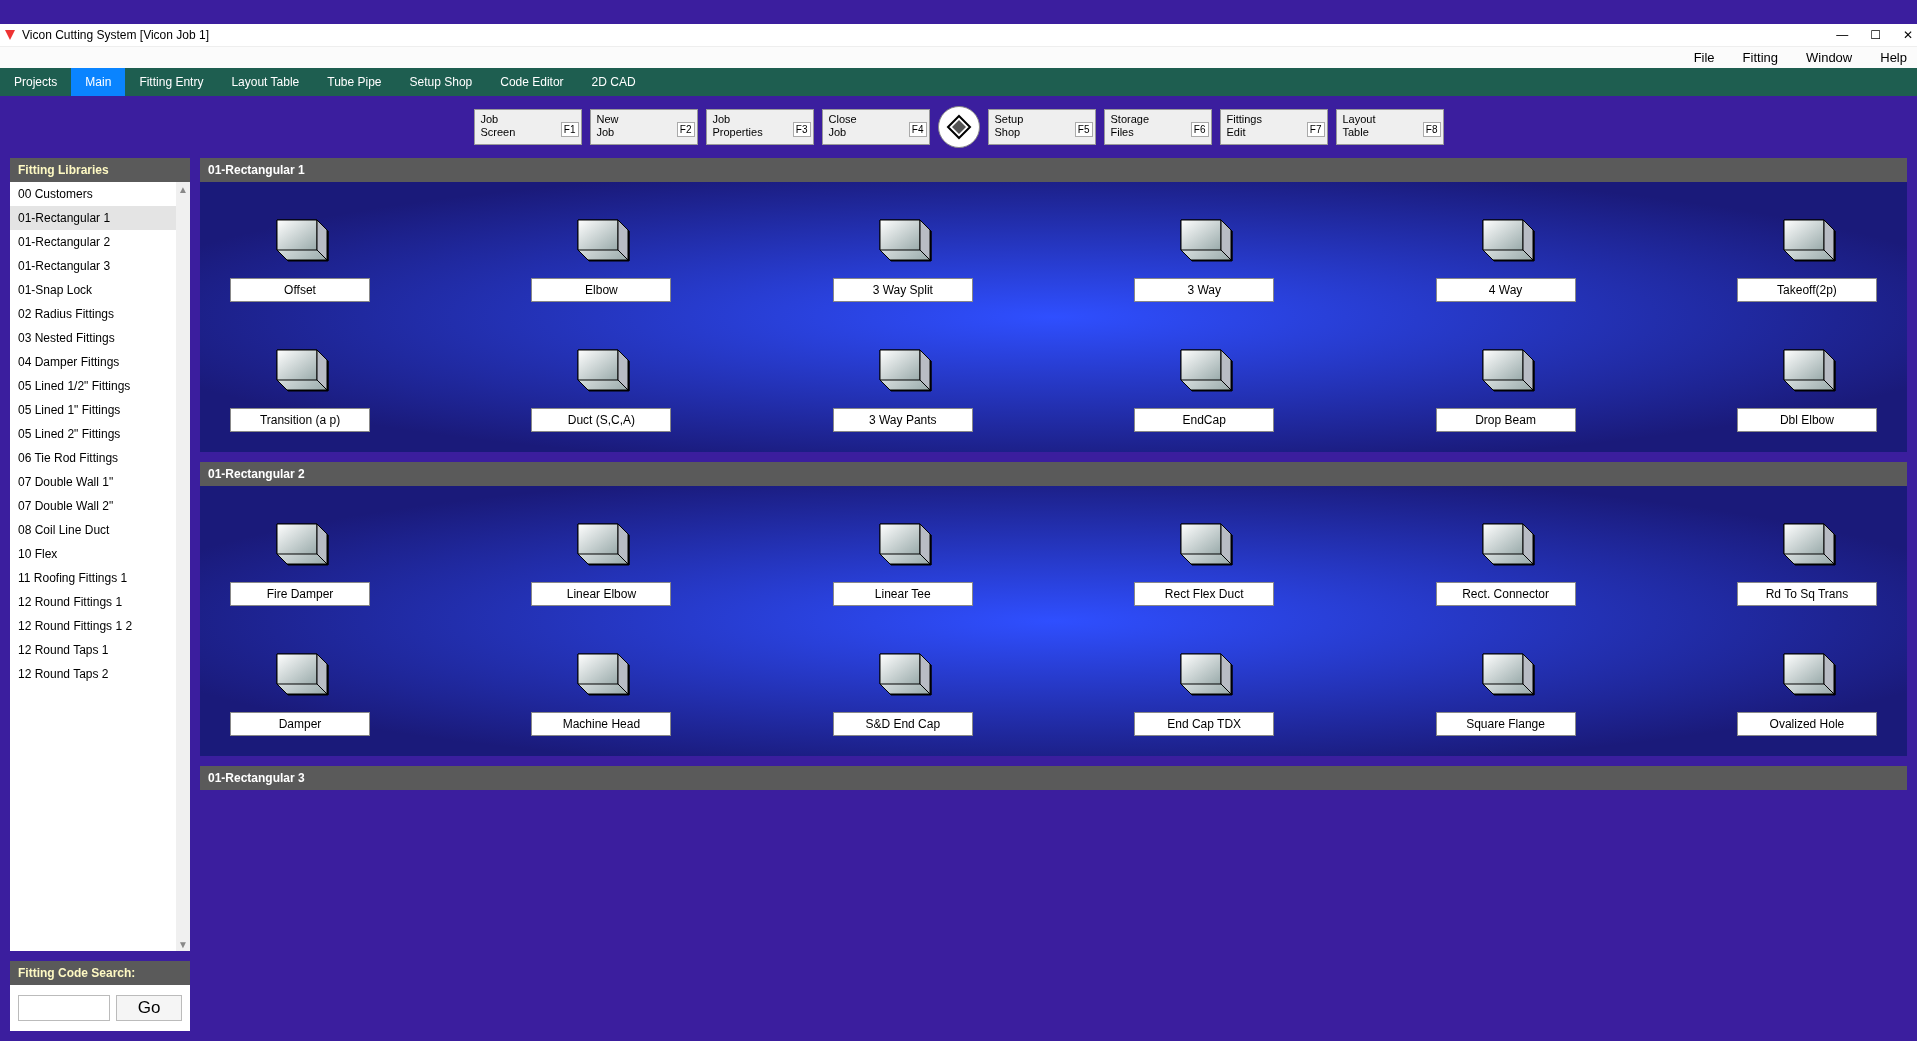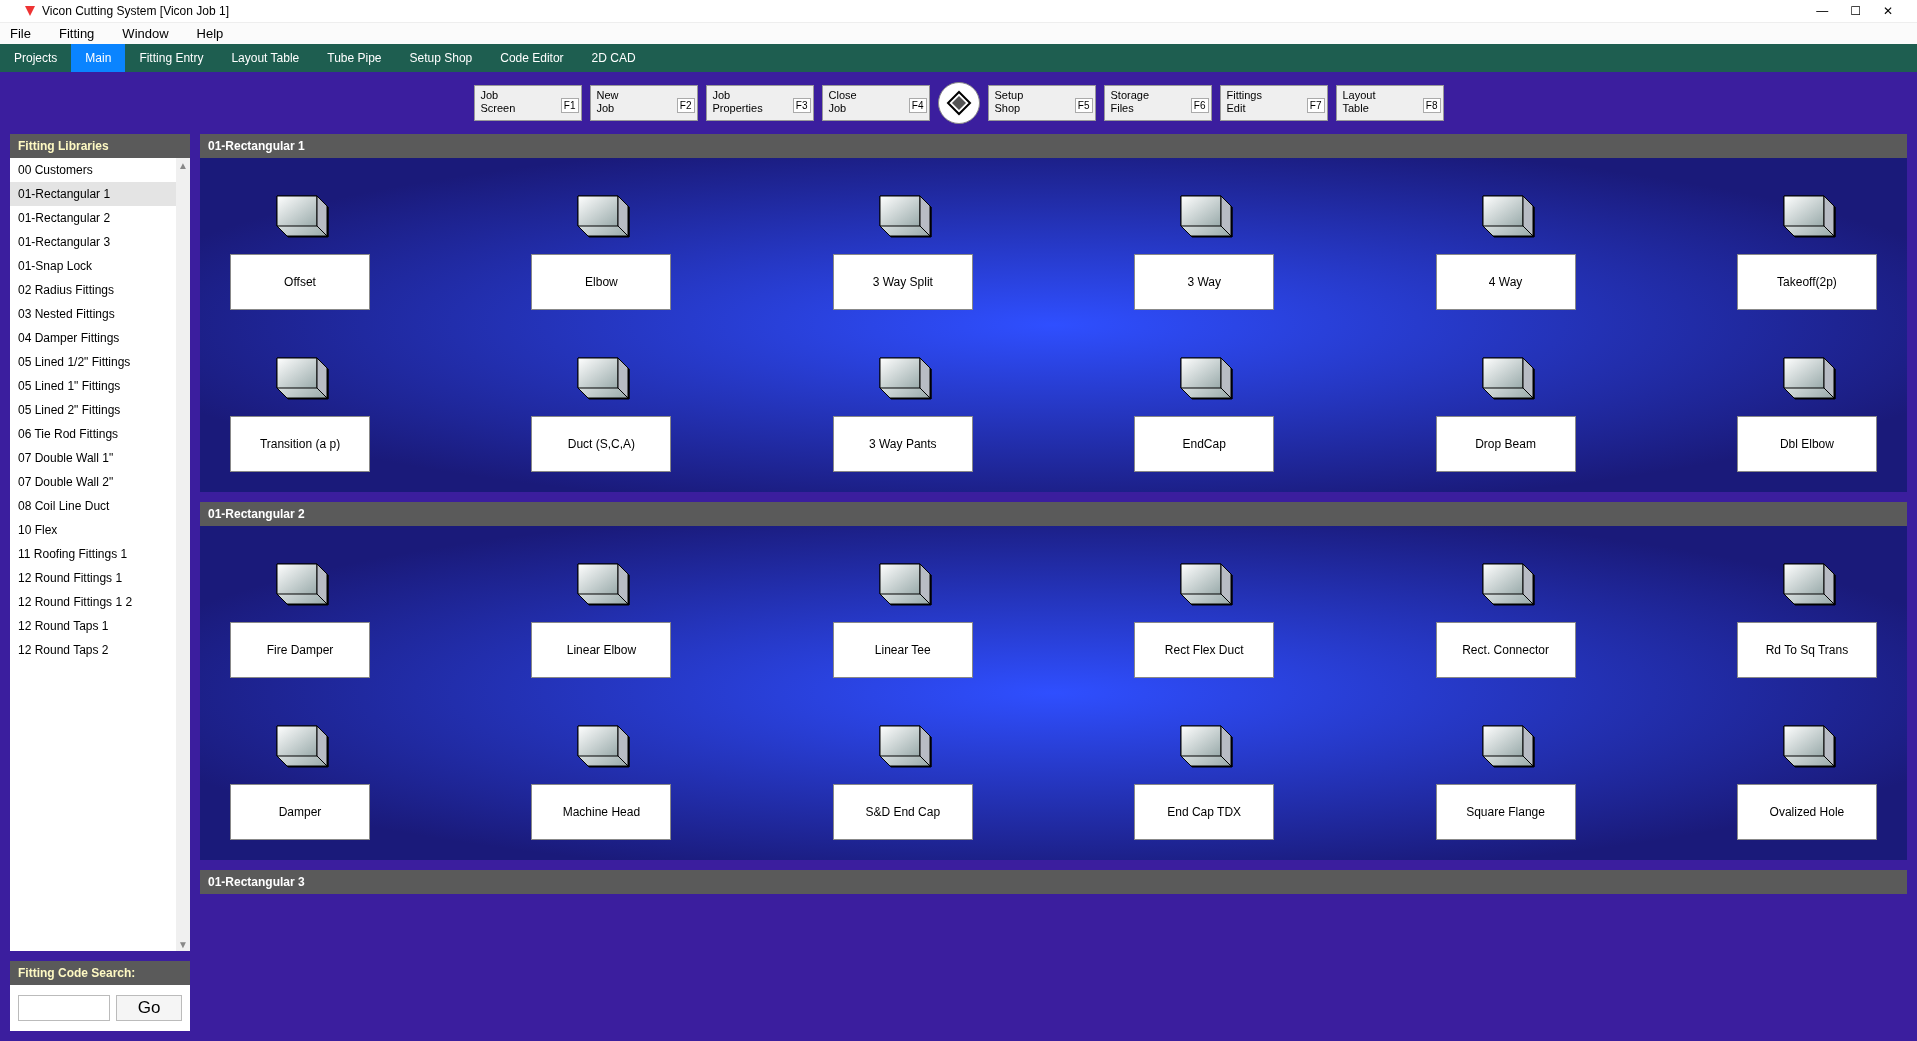--- a/index.html
+++ b/index.html
@@ -1,26 +1,26 @@
 <!DOCTYPE html>
 <html><head>
 <meta charset="utf-8">
 <style>
 * { margin:0; padding:0; box-sizing:border-box; font-family:"Segoe UI",Arial,sans-serif; }
 body { background:#3b1e9e; width:1917px; height:1041px; overflow:hidden; display:flex; flex-direction:column; }
 
 
-.titlebar { height:22px; background:#fff; display:flex; align-items:center; padding:0 24px; font-size:12px; }
+.titlebar { height:22px; background:#fff; display:flex; align-items:center; padding:0 4px; font-size:12px;margin-top:24px; }
 .titlebar .app-icon { width:12px; height:12px; margin-right:6px; }
 .titlebar .title { flex:1; }
 .win-btns { display:flex; gap:22px; margin-left:auto; font-size:12px; }
 .win-btns span { cursor:default; }
 
 
-.menubar { height:22px; background:#fbfbfb; display:flex; align-items:center; padding:0 10px; gap:28px; font-size:13px; border-top:1px solid #eee; }
+.menubar { height:22px; background:#fbfbfb; display:flex; align-items:center; padding:0 10px; gap:28px; font-size:13px; border-top:1px solid #eee;justify-content:flex-end; }
 
 
 .tabbar { height:28px; background:#1e5e50; display:flex; align-items:stretch; }
 .tabbar .tab { padding:0 14px; display:flex; align-items:center; color:#fff; font-size:12px; }
 .tabbar .tab.active { background:#0a84ff; }
 
 
 .ftoolbar { background:#3b1e9e; display:flex; justify-content:center; align-items:center; height:62px; gap:8px; }
 .fbtn { width:108px; height:36px; background:#efefef; border:1px solid #999; position:relative; padding:3px 6px; font-size:11px; line-height:13px; text-align:left; }
 .fbtn .fkey { position:absolute; right:2px; top:12px; font-size:10px; border:1px solid #aaa; padding:0 2px; background:#fff; }
@@ -48,21 +48,21 @@
 .search-body button { width:66px; height:26px; border:1px solid #bbb; background:#f5f5f5; font-size:17px; }
 
 
 .rightcol { flex:1; display:flex; flex-direction:column; gap:10px; overflow:hidden; position:relative; }
 .section .sec-header { background:#5a5a5a; color:#fff; font-size:12px; font-weight:600; padding:5px 8px; }
 .sec-body { background:radial-gradient(ellipse at center,#2f4fff 0%,#1a1a7a 80%); padding:20px 30px; display:flex; flex-direction:column; gap:30px; }
 .row { display:flex; justify-content:space-between; }
 .card { width:140px; display:flex; flex-direction:column; align-items:center; gap:6px; }
 .thumb { width:80px; height:70px; display:flex; align-items:center; justify-content:center; }
 .thumb svg { filter:drop-shadow(1px 1px 0 #000); }
-.card-label { width:140px; background:#fff; text-align:center; font-size:12px; padding:20px 2px; border:1px solid #888; }
+.card-label { width:140px; background:#fff; text-align:center; font-size:12px; padding:4px 2px; border:1px solid #888; }
 
 </style>
 </head>
 <body>
 
 <div class="titlebar">
   <svg class="app-icon" viewBox="0 0 12 12">
       <polygon points="1,1 11,1 6,11" fill="#e33"></polygon>
     </svg>
   <span class="title">Vicon Cutting System [Vicon Job 1]</span>

